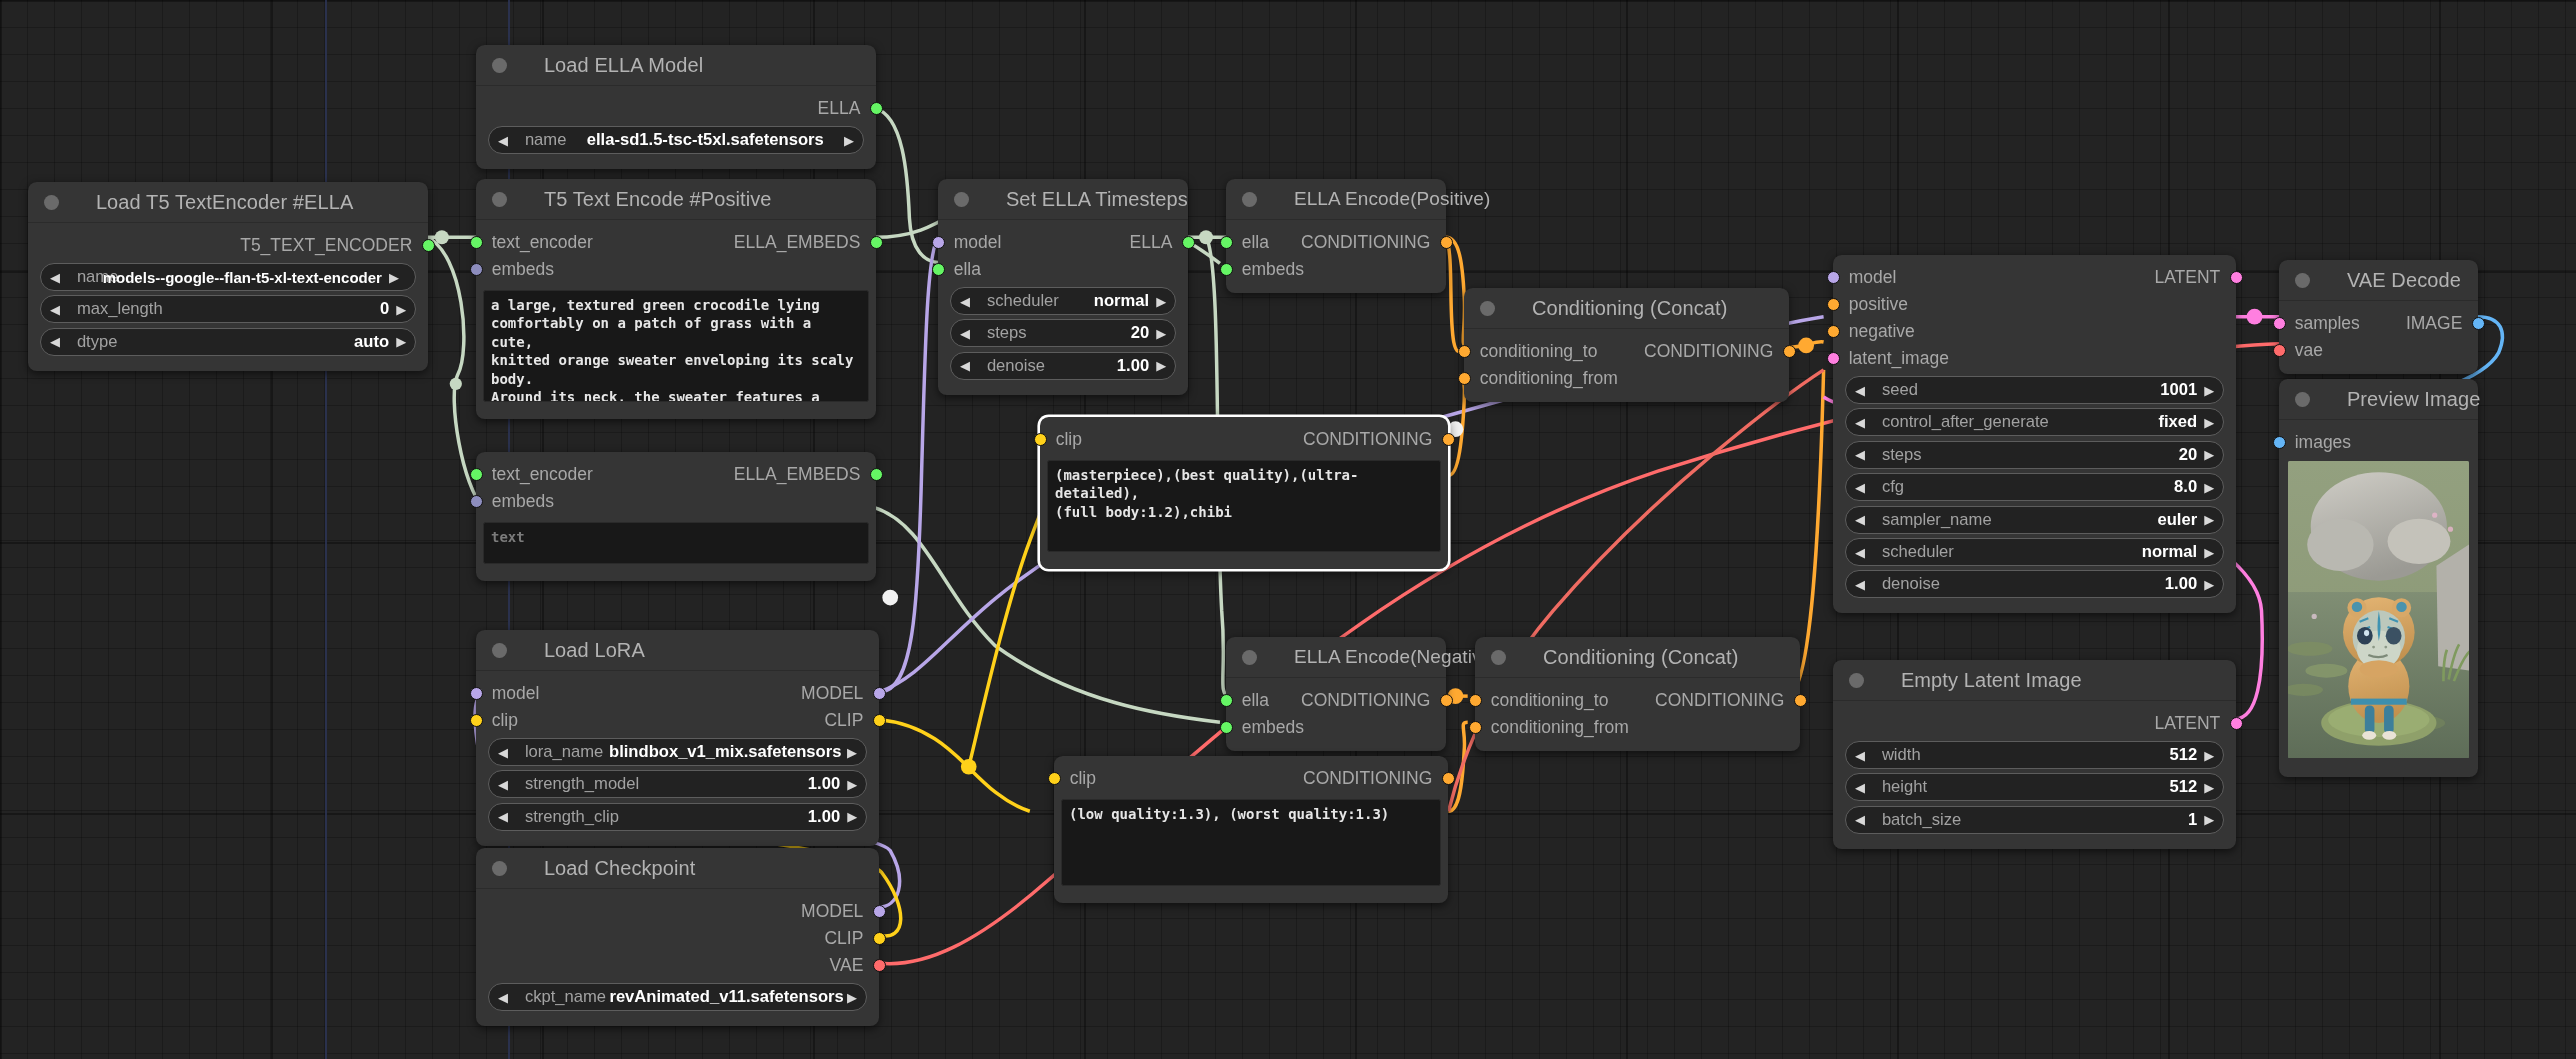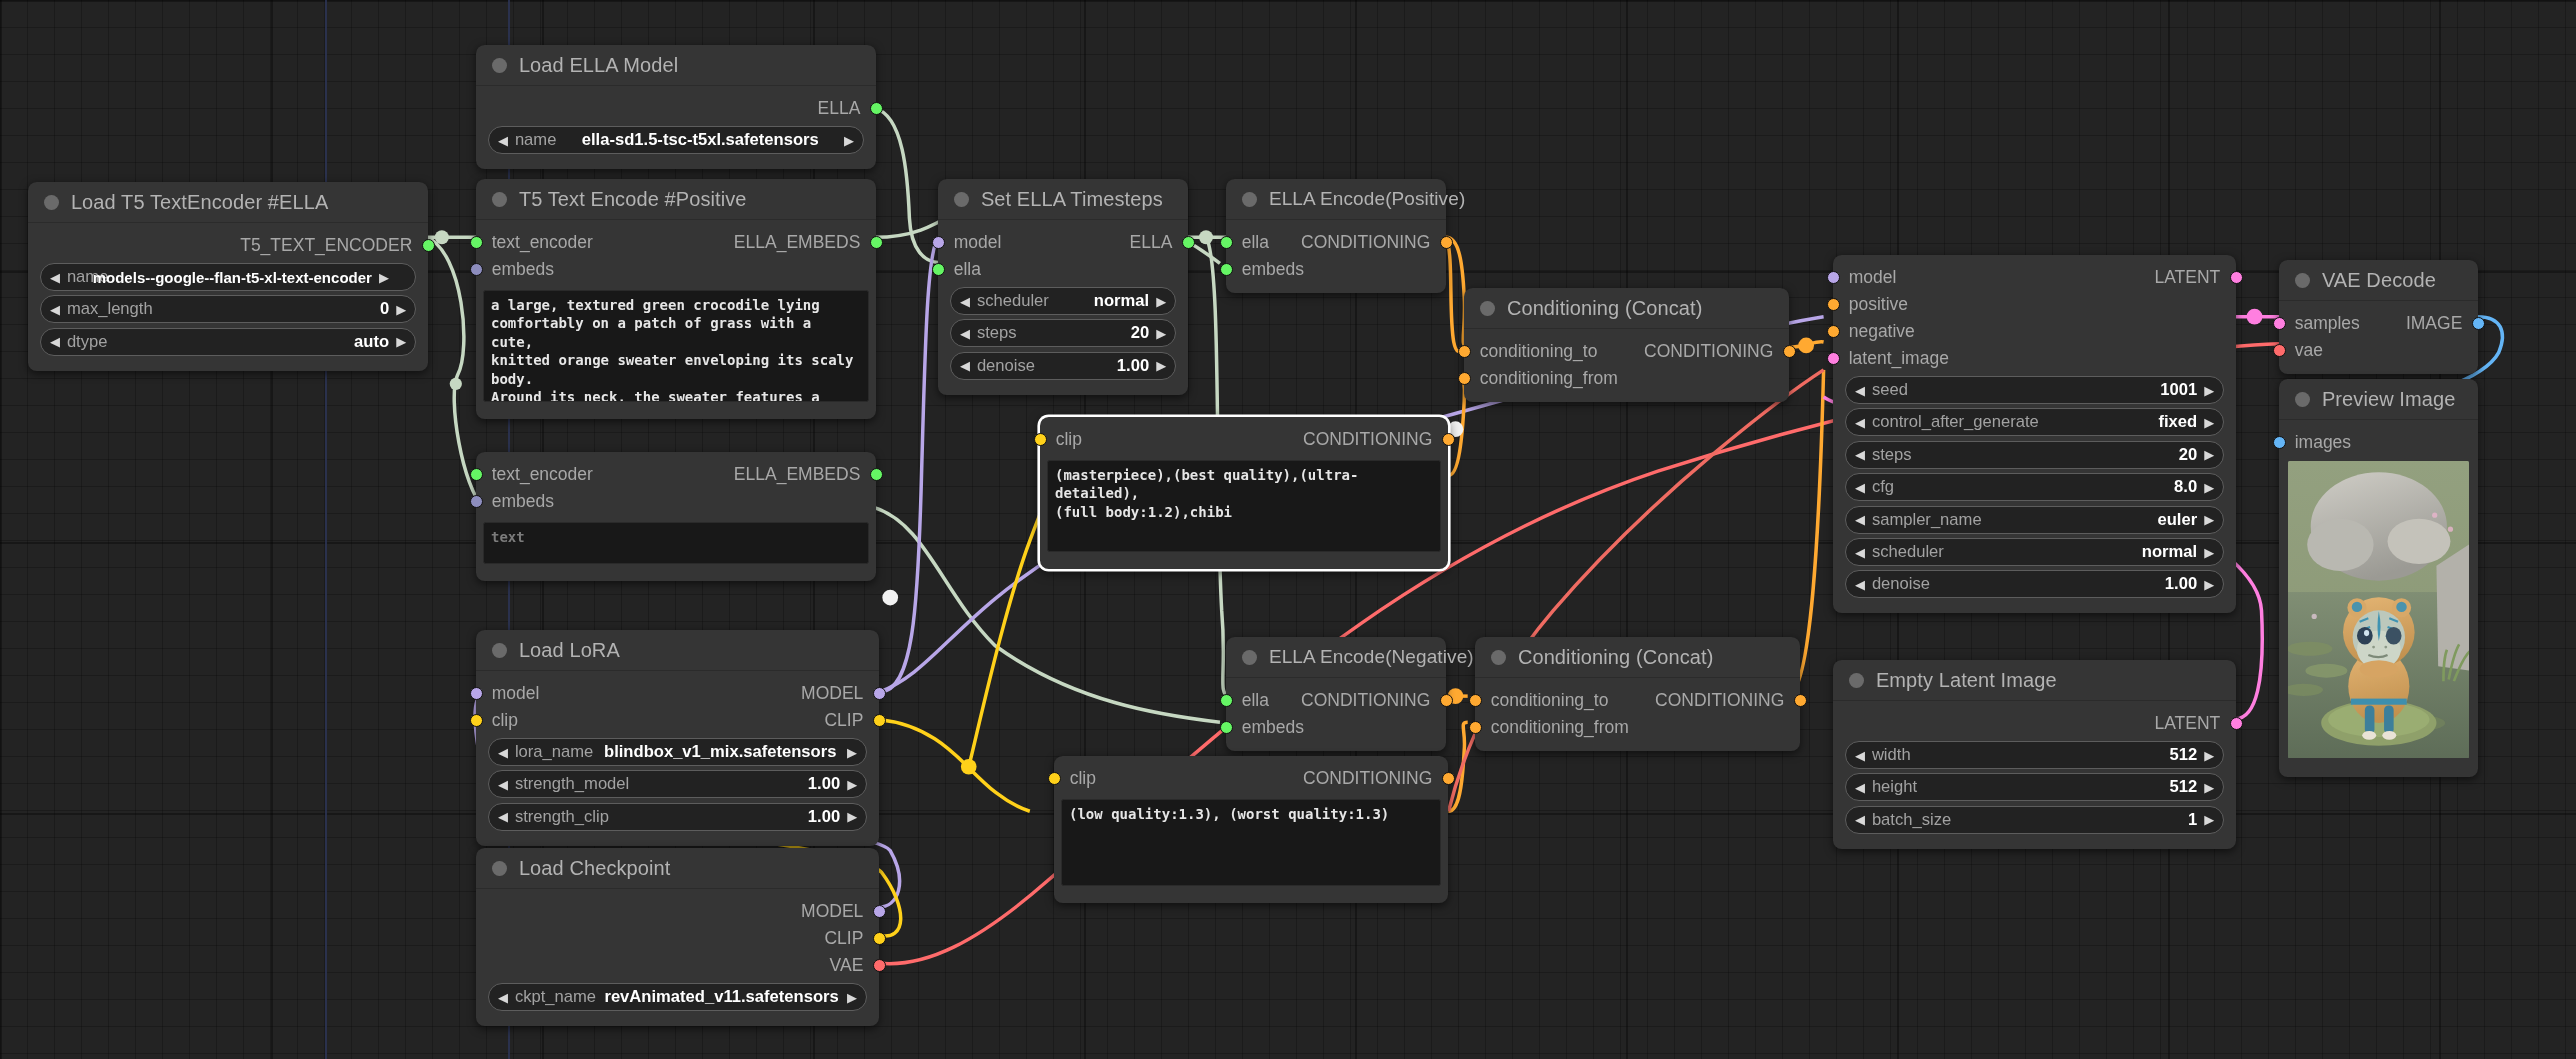--- a/index.html
+++ b/index.html
@@ -38,20 +38,21 @@
   .node.selected { box-shadow: 0 0 0 2.6px #ffffff, 0 2.6px 12.2px rgba(0,0,0,.7); }
   .node-title {
     height: 40px;
     display: flex; align-items: center;
     padding-left: 15.7px;
     color: #b3b3b3;
     font-size: 20px;
     letter-spacing: 0.1px;
     border-bottom: 0.9px solid #2b2b2b;
     white-space: nowrap;
+    gap: 25px;
   }
   .node.selected .node-title { color: #ffffff; }
   .title-dot {
     width: 15px; height: 15px; border-radius: 50%;
     background: #6a6a6a; margin-right: 12.2px; flex: 0 0 auto;
   }
   .node-body { position: relative; padding: 8.7px 0 10.5px 0; }
 
   .slot { position: relative; height: 27px; display:flex; align-items:center; }
   .slot .dot {
@@ -63,21 +64,21 @@
   .slot .lbl { font-size: 17.5px; color: #a8a8a8; padding-left: 15.7px; white-space: nowrap; }
   .slot .lbl.out { margin-left:auto; padding-left:0; padding-right:15.7px; }
 
   .widget {
     margin: 4.4px 12.2px; height: 28px;
     background: #222222; border: 0.9px solid #5d5d5d; border-radius: 14px;
     display: flex; align-items: center; box-sizing: border-box;
     padding: 0 8.7px; position: relative;
   }
   .widget .arrow { color: #d8d8d8; font-size: 13px; line-height: 1; flex: 0 0 auto; }
-  .widget .wname { color: #a2a2a2; font-size: 16.6px; padding-left: 7px; white-space: nowrap; }
+  .widget .wname { color: #a2a2a2; font-size: 16.6px; padding-left: 17px; white-space: nowrap; }
   .widget .wval { color: #ffffff; font-size: 16.6px; font-weight: bold; margin-left: auto; padding-right: 7px; white-space: nowrap; }
   .widget .wval.center { margin-left:auto; margin-right:auto; padding-right:0; }
 
   .textarea {
     margin: 7px 7px; background: #181818; border: 0.9px solid #2a2a2a;
     border-radius: 2.6px; box-sizing: border-box;
     color: #e6e6e6; font-family: "DejaVu Sans Mono", monospace;
     font-size: 14px; line-height: 1.32; padding: 5.2px 7px;
     white-space: pre-wrap; overflow: hidden; font-weight: bold;
   }

